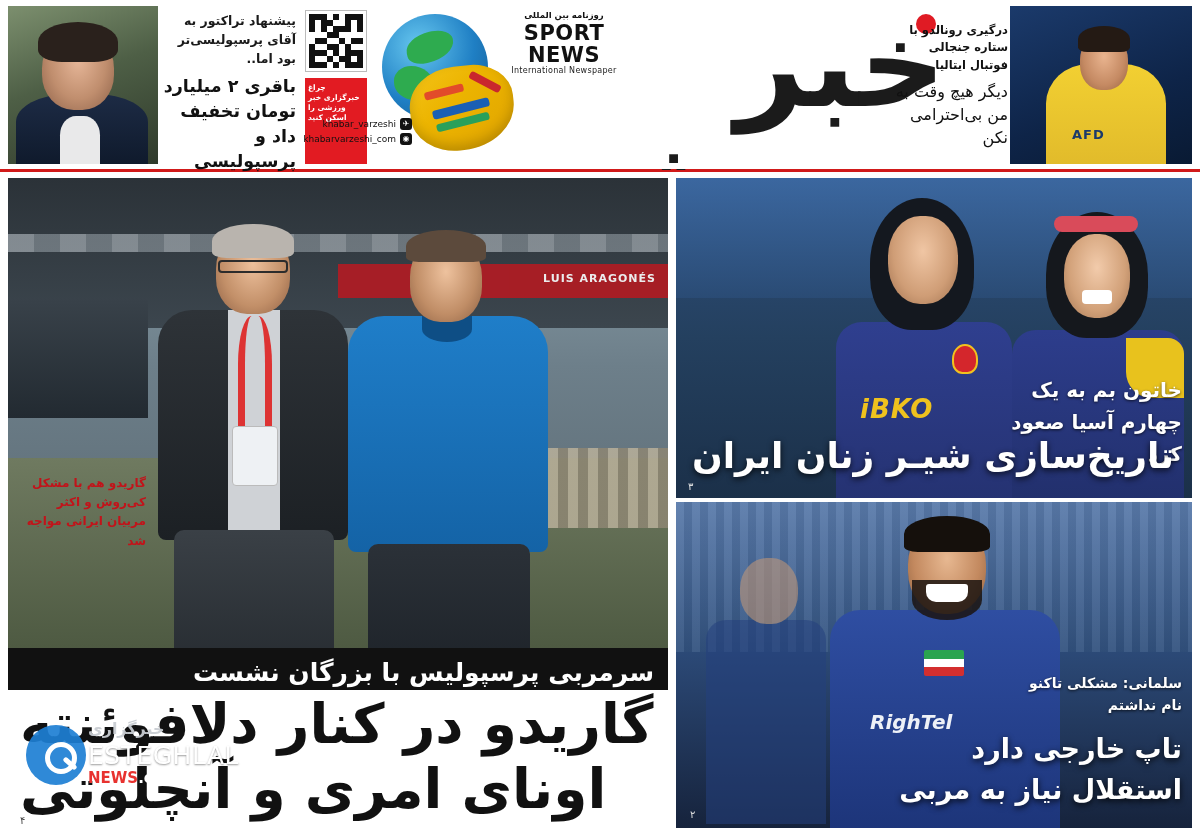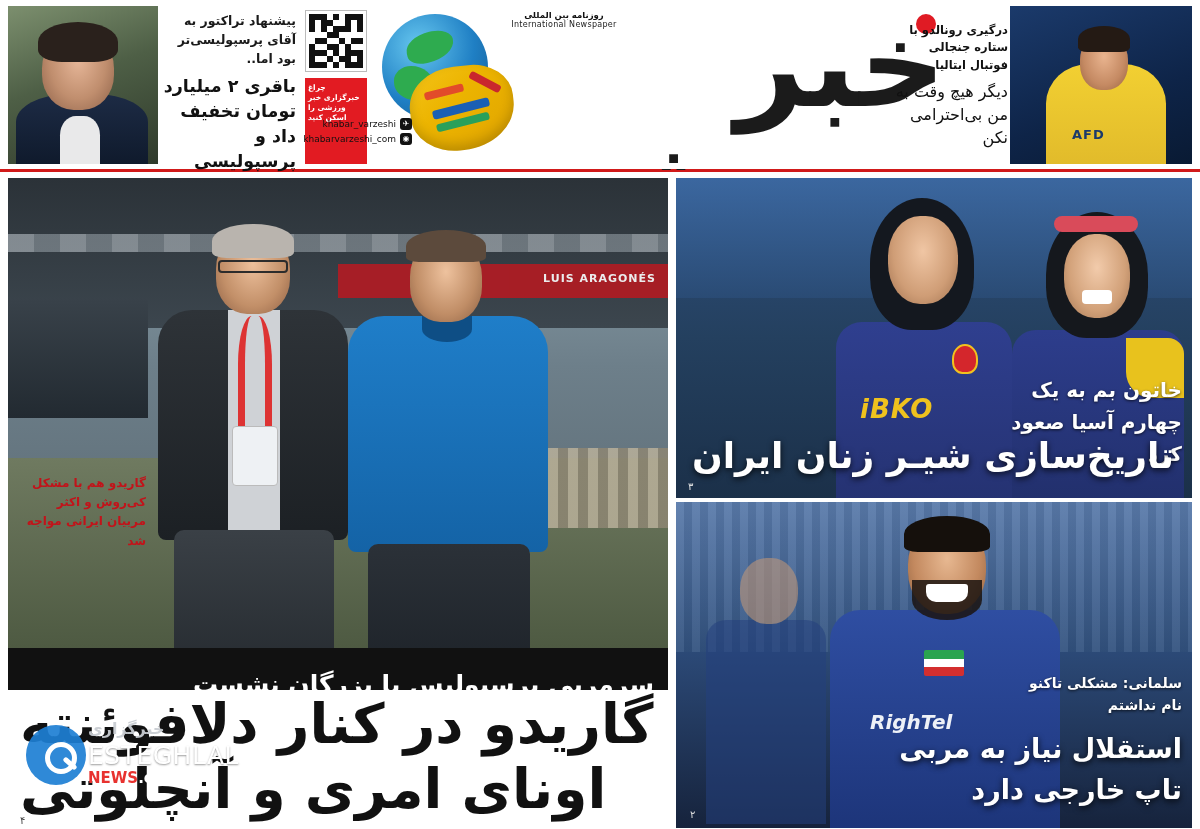--- a/index.html
+++ b/index.html
@@ -255,21 +255,21 @@
   .cap-left-black {
     position: absolute; left: 8px; top: 352px; width: 150px; text-align: right;
     direction: rtl; color: #111; font-size: 22px; font-weight: bold; line-height: 1.45;
     padding: 0 8px;
   }
   .cap-left-black .pn { font-size: 10px; color: #444; font-weight: normal; }
 
   .strip-black {
     position: absolute; left: 8px; top: 476px; width: 660px; height: 42px;
     background: #111; color: #fff; direction: rtl; text-align: right;
-    font-size: 25px; font-weight: bold; line-height: 42px; padding: 16px 14px;
+    font-size: 25px; font-weight: bold; line-height: 42px; padding: 4px 14px;
   }
 
   .big-headline {
     position: absolute; left: 8px; top: 520px; width: 660px; height: 136px;
     direction: rtl; text-align: left; padding: 0 12px;
   }
   .big-headline .l1 {
     font-size: 55px; font-weight: bold; color: #111; line-height: 1.18; letter-spacing: -1px;
   }
   .big-headline .l2 {
@@ -492,20 +492,21 @@
       <div class="land3"></div>
       <div class="ball"></div>
       <div class="stripeC"></div>
       <div class="stripeD"></div>
       <div class="stripeA"></div>
       <div class="stripeB"></div>
     </div>
 
     <div class="sport-news">
       <div class="l1">روزنامه بین المللی</div>
+      <div class="l2">SPORT NEWS</div>
       <div class="l3">International Newspaper</div>
     </div>
 
     <div class="paper-title">
       <div class="word">خبر ورزشی</div>
       <div class="dot-red"></div>
     </div>
 
 
     <div class="social">
@@ -613,22 +614,22 @@
         <div class="flag"></div>
         <div class="sponsor">RighTel</div>
         <div class="head"></div>
         <div class="hair"></div>
         <div class="beard"></div>
         <div class="smile"></div>
       </div>
 
       <div class="r2-cap">سلمانی: مشکلی تاکنو نام نداشتم</div>
       <div class="r2-headline">
+        <div>تاپ خارجی دارد</div>
         <div>استقلال نیاز به مربی</div>
-        <div>تاپ خارجی دارد</div>
       </div>
       <div class="r2-pn">۲</div>
     </div>
 
     <div class="watermark">
       <div class="circle"></div>
       <div class="w1">خبرگزاری</div>
       <div class="w2">ESTEGHLAL</div>
       <div class="w3">
         <b>NEWS</b><span>.com</span>

